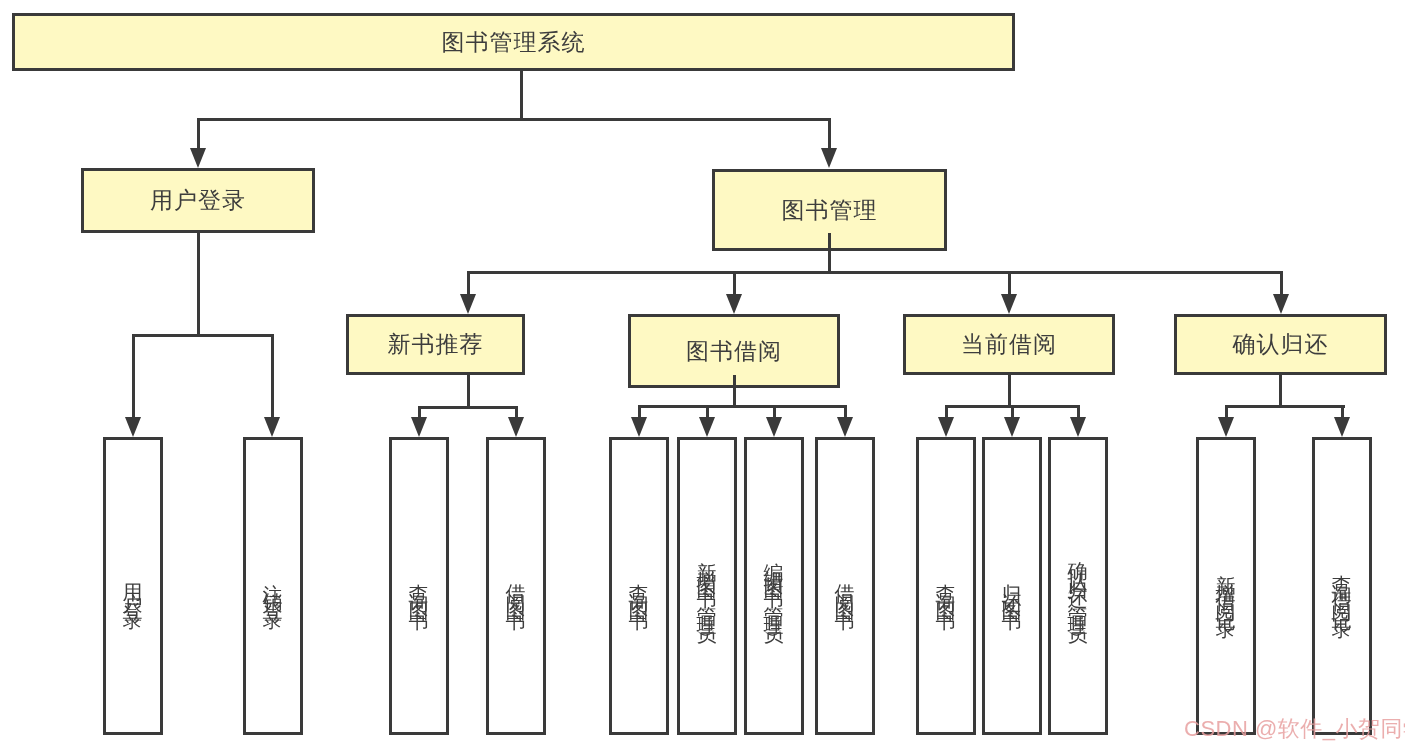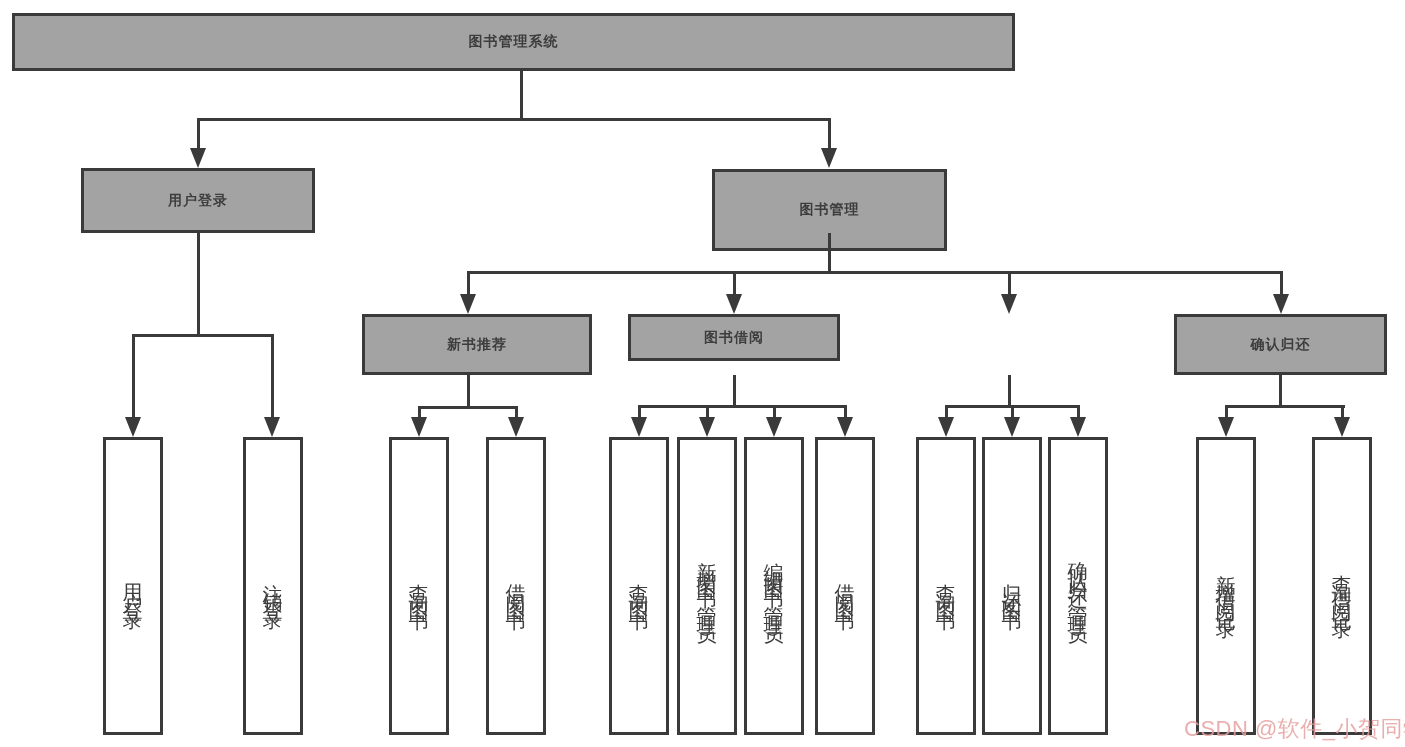--- a/index.html
+++ b/index.html
@@ -14,26 +14,25 @@
   .canvas{
     position:relative;
     width:1405px;height:747px;
     background:var(--bg);
     overflow:hidden;
   }
   
   .box{
     position:absolute;
     border:3px solid var(--line);
-    background:#a3a3a3;
+    background:#fef9c3;
     display:flex;align-items:center;justify-content:center;
-    font-size:14px;color:var(--text);
+    font-size:23px;color:var(--text);
     letter-spacing:1px;
     white-space:nowrap;
-    font-weight:bold;
   }
   
   .vbox{
     position:absolute;
     top:437px;height:298px;width:60px;
     border:3px solid var(--line);
     background:#fff;
     display:flex;align-items:center;justify-content:center;
   }
   .vbox .vtext{
@@ -67,24 +66,25 @@
 <body>
 
 <div class="canvas">
 
   <div class="box" style="left:12px;top:13px;width:1003px;height:58px">图书管理系统</div>
 
   <div class="box" style="left:81px;top:168px;width:234px;height:65px">用户登录</div>
 
   <div class="box" style="left:712px;top:169px;width:235px;height:82px">图书管理</div>
 
-  <div class="box" style="left:362px;top:314px;width:230px;height:61px">新书推荐</div>
+  <div class="box" style="left:346px;top:314px;width:179px;height:61px">新书推荐</div>
 
-  <div class="box" style="left:628px;top:314px;width:212px;height:47px">图书借阅</div>
+  <div class="box" style="left:628px;top:314px;width:212px;height:74px">图书借阅</div>
 
+  <div class="box" style="left:903px;top:314px;width:212px;height:61px">当前借阅</div>
 
   <div class="box" style="left:1174px;top:314px;width:213px;height:61px">确认归还</div>
 
   <div class="vbox" style="left:103px">
     <span class="vtext">用户登录</span>
   </div>
   <div class="vbox" style="left:243px">
     <span class="vtext">注销登录</span>
   </div>
 

